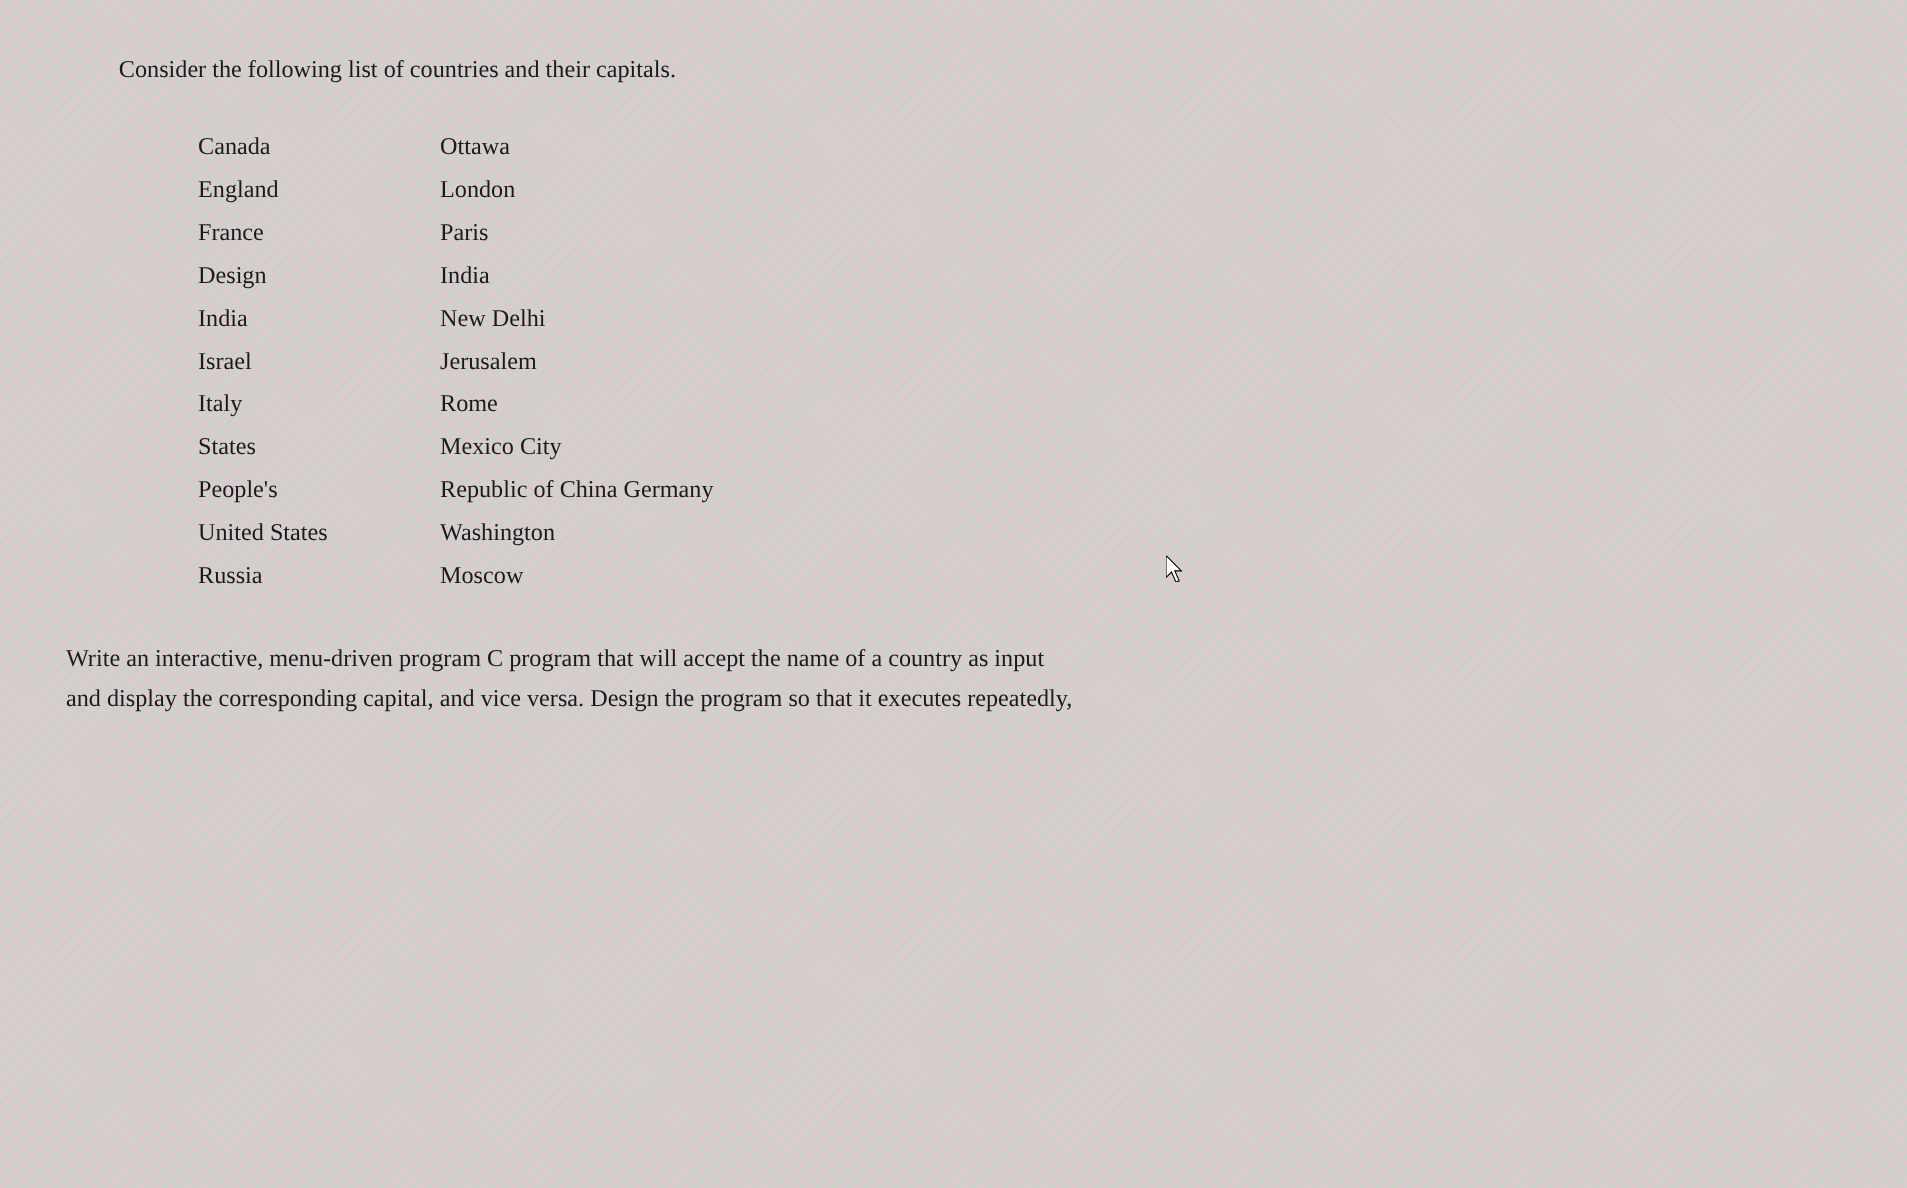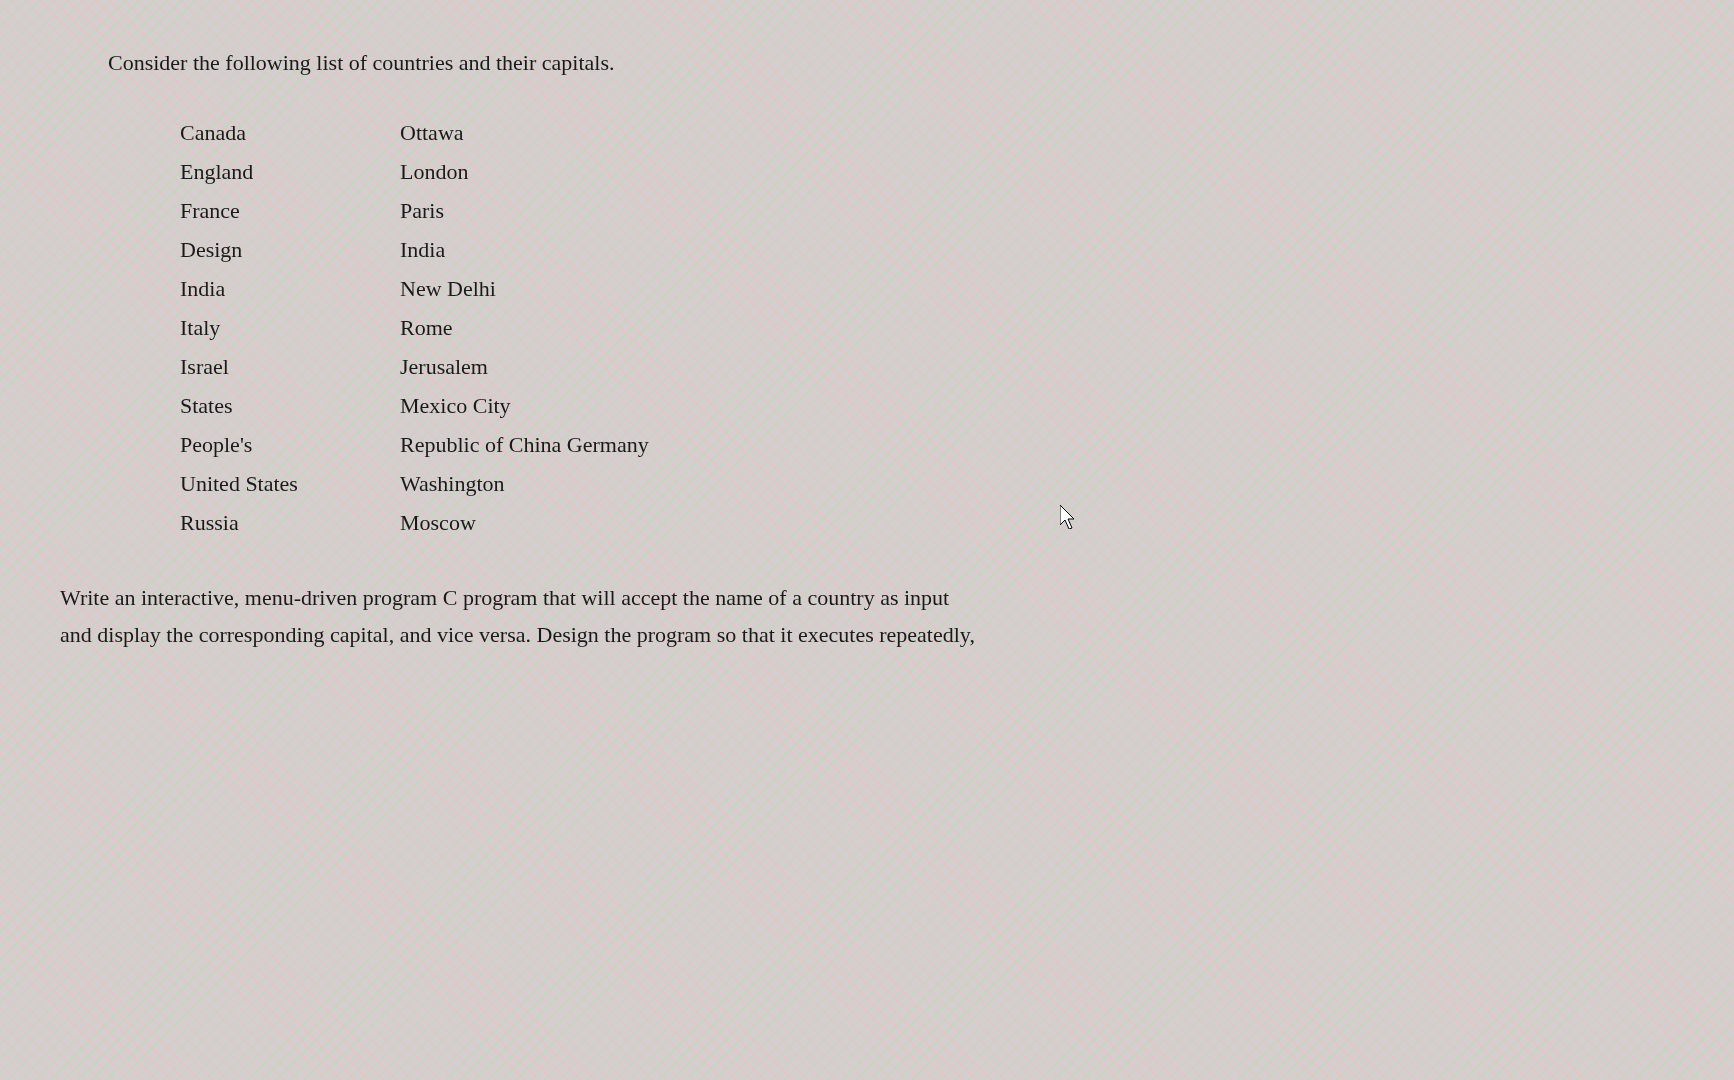--- a/index.html
+++ b/index.html
@@ -100,26 +100,26 @@
     </div>
     <div class="country-row">
       <span class="country-name">Design</span>
       <span class="capital-name">India</span>
     </div>
     <div class="country-row">
       <span class="country-name">India</span>
       <span class="capital-name">New Delhi</span>
     </div>
     <div class="country-row">
+      <span class="country-name">Israel</span>
+      <span class="capital-name">Jerusalem</span>
+    </div>
+    <div class="country-row">
       <span class="country-name">Italy</span>
       <span class="capital-name">Rome</span>
-    </div>
-    <div class="country-row">
-      <span class="country-name">Israel</span>
-      <span class="capital-name">Jerusalem</span>
     </div>
     <div class="country-row">
       <span class="country-name">States</span>
       <span class="capital-name">Mexico City</span>
     </div>
     <div class="country-row">
       <span class="country-name">People's</span>
       <span class="capital-name">Republic of China Germany</span>
     </div>
     <div class="country-row">

